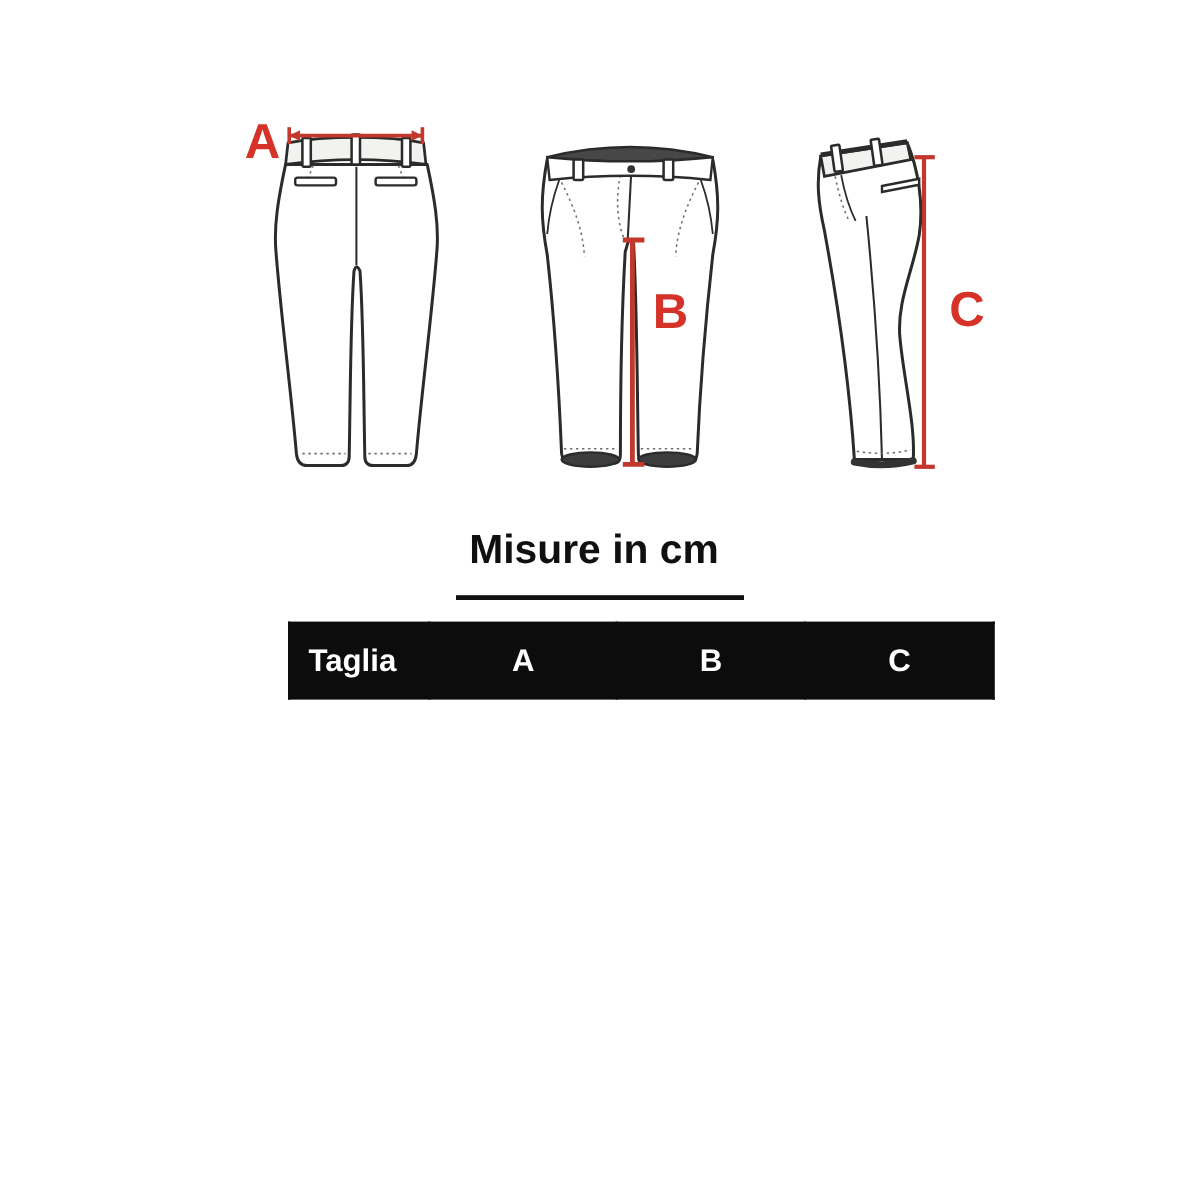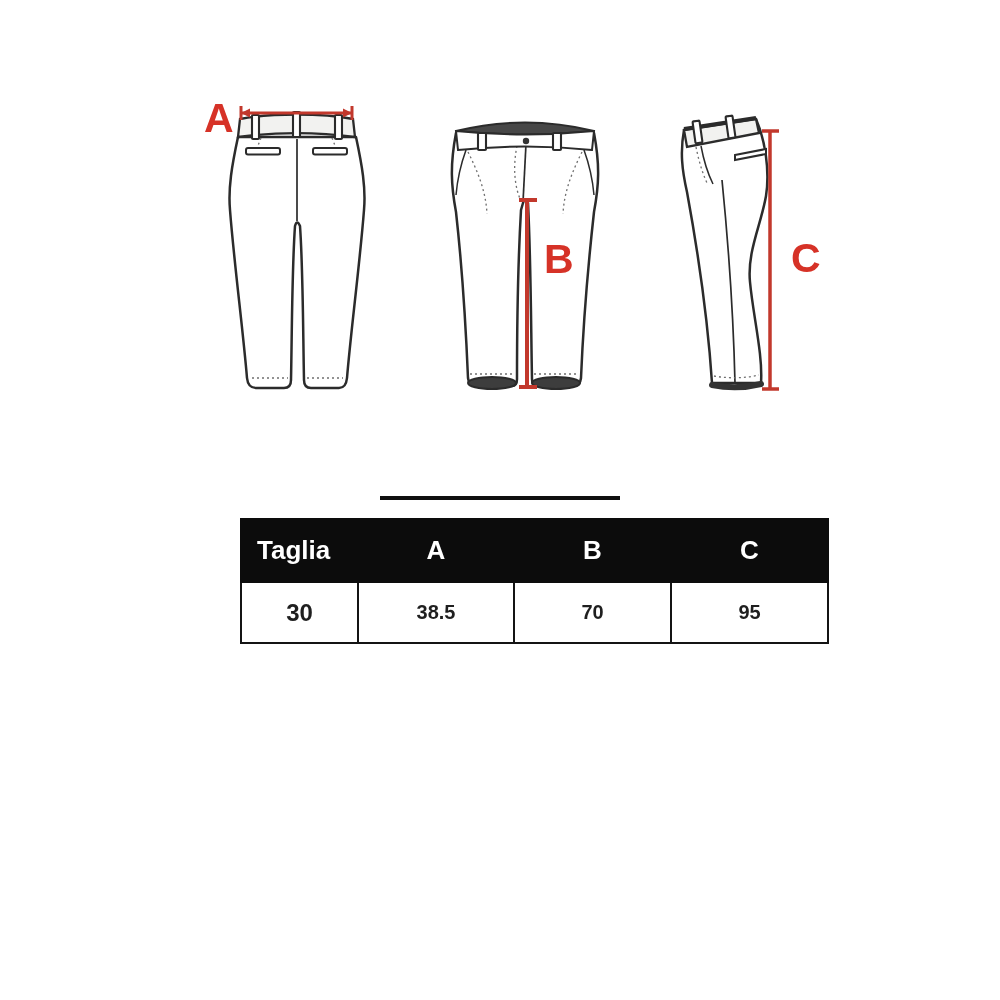--- a/index.html
+++ b/index.html
@@ -157,34 +157,29 @@
       <path class="redline" style="stroke-width:3.5" d="M 770,132 L 770,388"></path>
       <path class="redline" style="stroke-width:3.5" d="M 762,131 L 779,131"></path>
       <path class="redline" style="stroke-width:3.5" d="M 762,389 L 779,389"></path>
     </g>
   </svg>
 
   <div class="abs measure-label" style="left:204px;top:98px">A</div>
   <div class="abs measure-label" style="left:544px;top:239px">B</div>
   <div class="abs measure-label" style="left:791px;top:238px">C</div>
 
+  <div class="abs title" style="left:295px;top:440px;width:400px">Misure in cm</div>
   <div class="abs title-rule" style="left:380px;top:496px;width:240px"></div>
 
   <table class="sizes abs" style="left:240px;top:518px">
     <thead>
       <tr>
         <th class="w0 col-taglia">Taglia</th>
         <th class="w1">A</th>
         <th class="w2">B</th>
         <th class="w3">C</th>
       </tr>
     </thead>
     <tbody>
-      <tr>
-        <td class="cell-size">30</td>
-        <td>38.5</td>
-        <td>70</td>
-        <td>95</td>
-      </tr>
     </tbody>
   </table>
 
 </div>
 
 </body></html>

